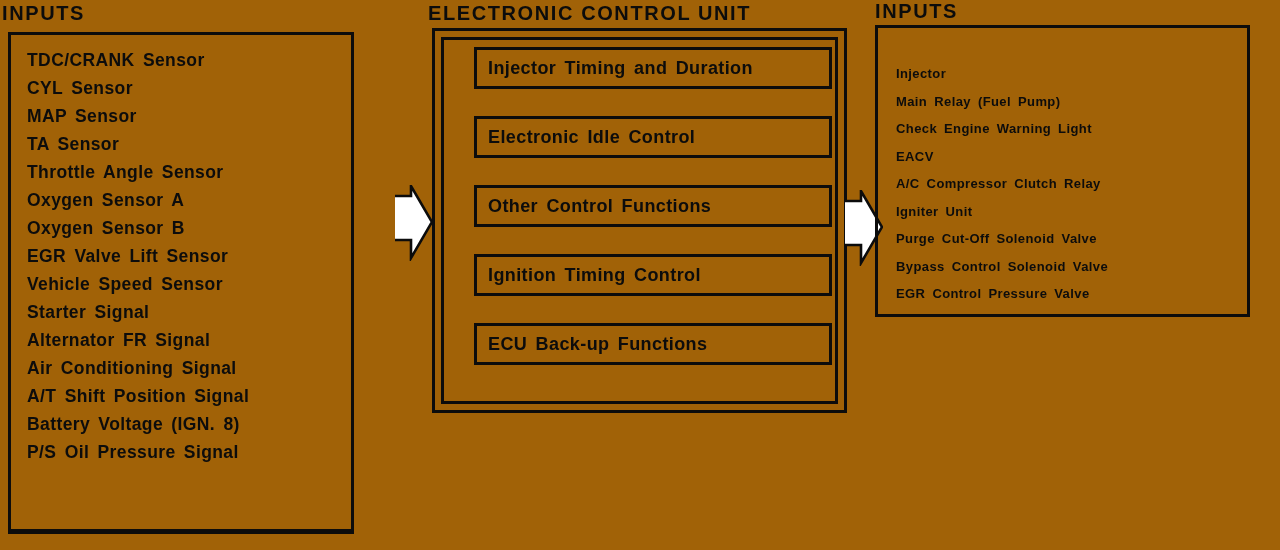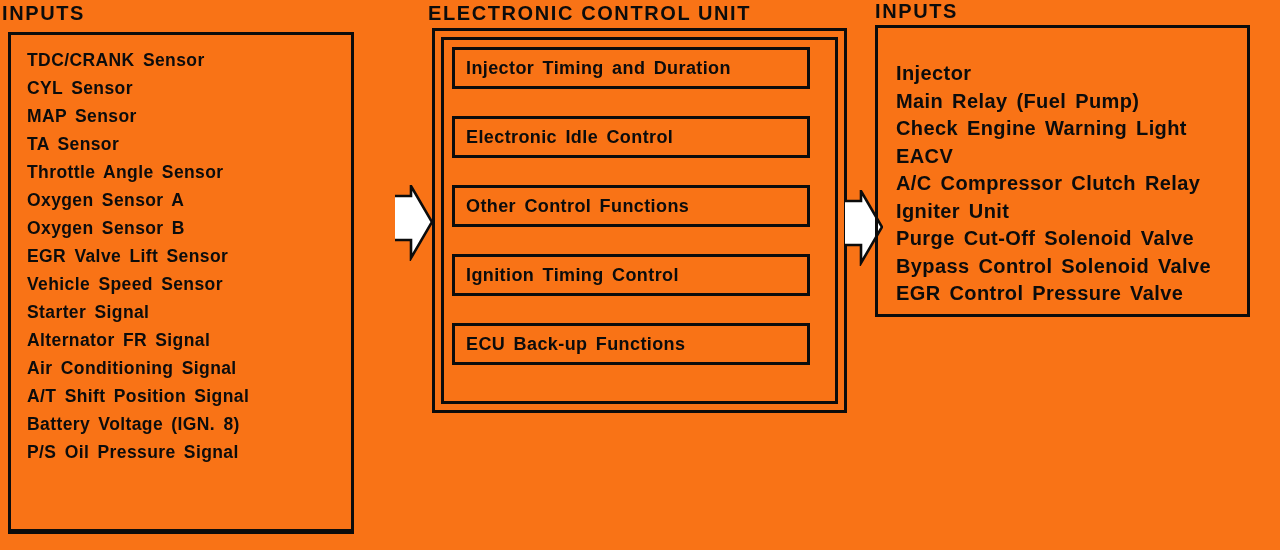--- a/index.html
+++ b/index.html
@@ -4,21 +4,21 @@
 <style>
   html, body {
     margin: 0;
     padding: 0;
     background: #ffffff;
   }
   .canvas {
     position: relative;
     width: 1280px;
     height: 550px;
-    background: #f97316;
+    background: #a16207;
     font-family: "Liberation Sans", sans-serif;
     font-weight: bold;
     color: #0c0c0c;
     overflow: hidden;
   }
   .col-header {
     position: absolute;
     font-size: 20px;
     letter-spacing: 1.6px;
     white-space: nowrap;
@@ -52,21 +52,21 @@
     border: 3px solid #0c0c0c;
     box-sizing: border-box;
   }
   .ecu-inner {
     position: absolute;
     left: 6px;
     top: 6px;
     right: 6px;
     bottom: 6px;
     border: 3px solid #0c0c0c;
-    padding: 7px 0 0 8px;
+    padding: 7px 0 0 30px;
     box-sizing: border-box;
   }
   .ecu-inner .fn-box {
     width: 358px;
     height: 42px;
     border: 3px solid #0c0c0c;
     box-sizing: border-box;
     margin-bottom: 27px;
     font-size: 18px;
     line-height: 36px;
@@ -80,21 +80,21 @@
     position: absolute;
     left: 875px;
     top: 25px;
     width: 375px;
     height: 292px;
     border: 3px solid #0c0c0c;
     box-sizing: border-box;
     padding: 32px 0 0 18px;
   }
   .outputs-box .row {
-    font-size: 20px;
+    font-size: 13px;
     line-height: 27.5px;
     letter-spacing: 0.4px;
     word-spacing: 3px;
     white-space: nowrap;
   }
   
   .flow-arrow {
     position: absolute;
     width: 38px;
     height: 76px;

